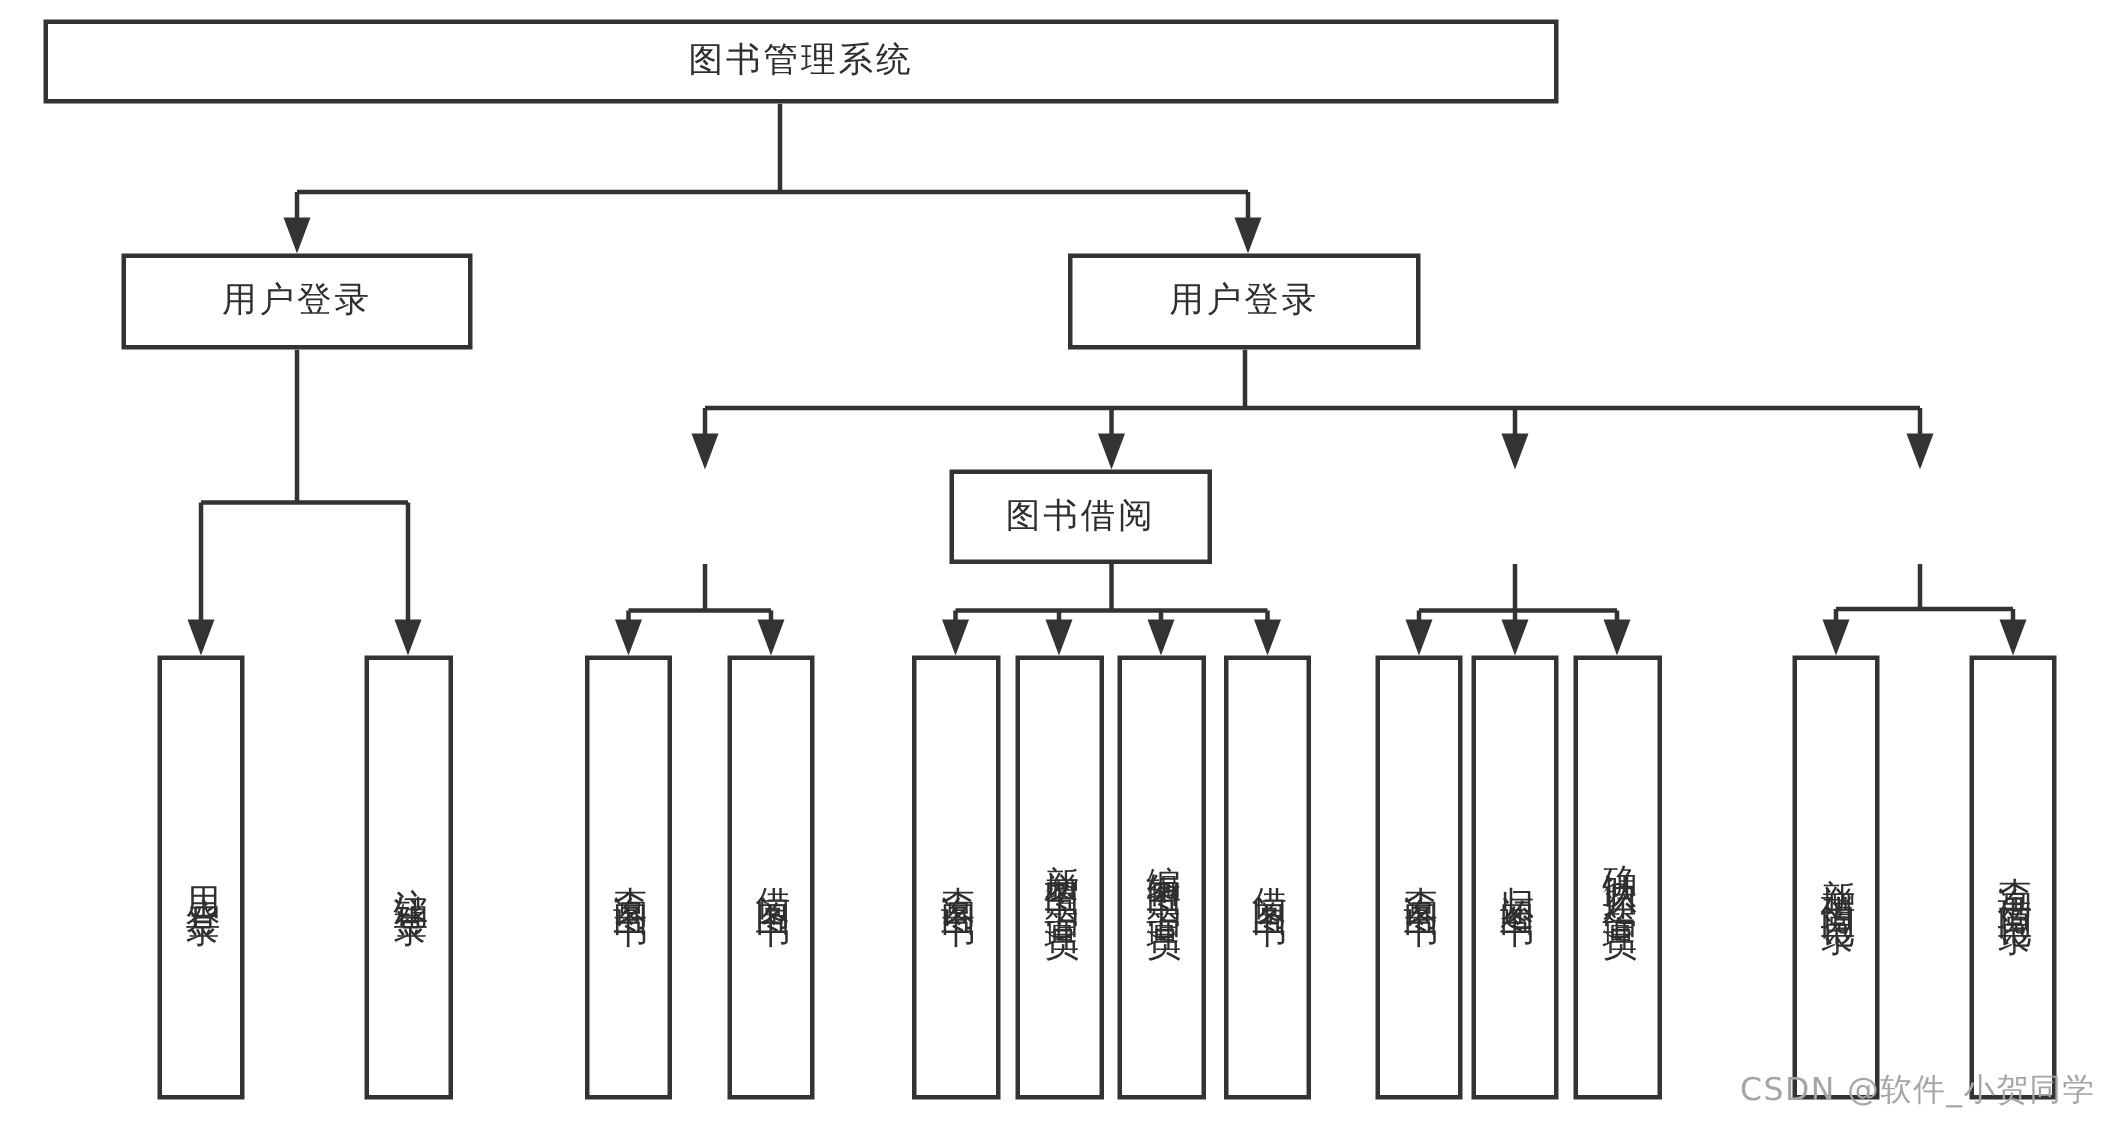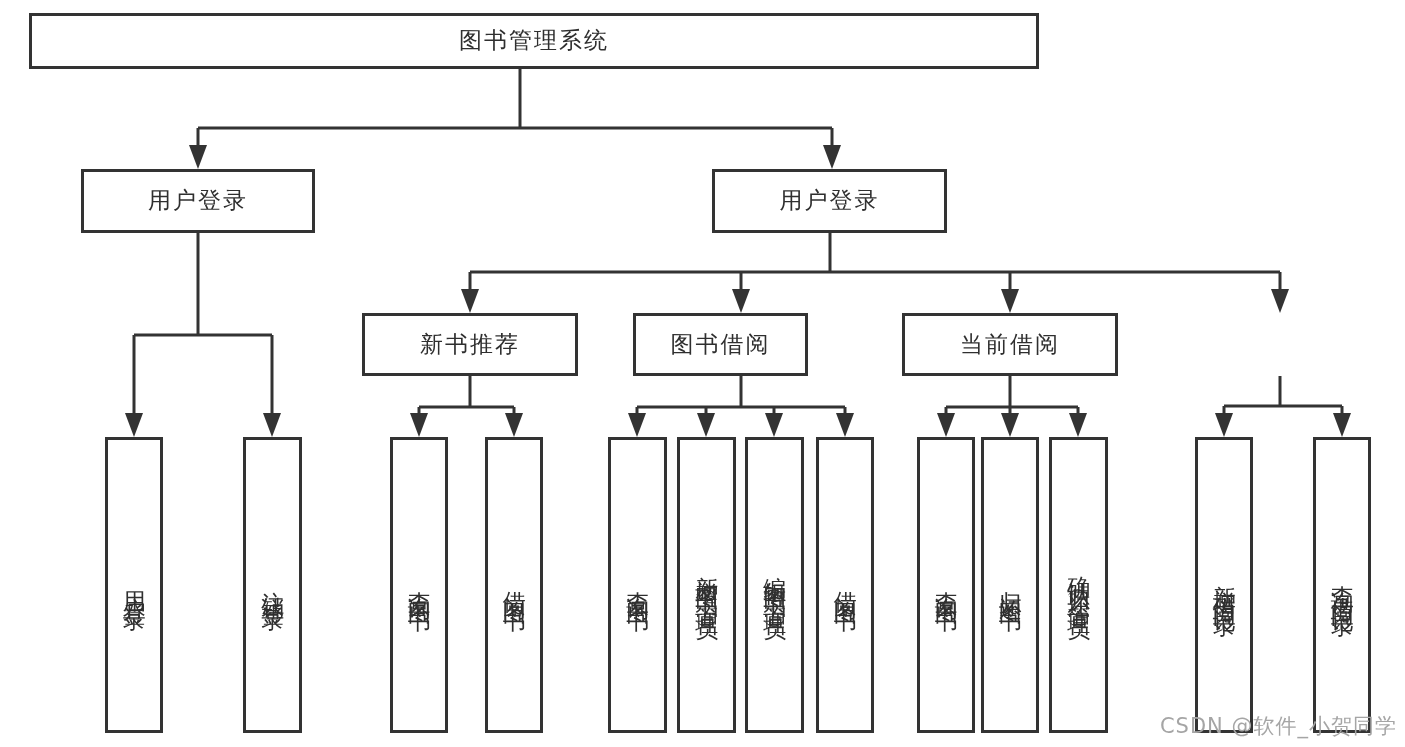--- a/index.html
+++ b/index.html
@@ -101,23 +101,21 @@
       <path class="ln" d="M1342 406 V416"></path>
       <polygon class="ar" points="1333,413 1351,413 1342,437"></polygon>
     </g>
   </svg>
 
   <div class="node" style="left:29px;top:13px;width:1010px;height:56px">图书管理系统</div>
 
   <div class="node" style="left:81px;top:169px;width:234px;height:64px">用户登录</div>
   <div class="node" style="left:712px;top:169px;width:235px;height:64px">用户登录</div>
 
-  <div class="node" style="left:362px;top:313px;width:216px;height:63px">新书推荐</div>
   <div class="node" style="left:633px;top:313px;width:175px;height:63px">图书借阅</div>
-  <div class="node" style="left:902px;top:313px;width:216px;height:63px">当前借阅</div>
 
   <div class="node vert" style="left:105px;top:437px;width:58px;height:296px">用户登录</div>
   <div class="node vert" style="left:243px;top:437px;width:59px;height:296px">注销登录</div>
 
   <div class="node vert" style="left:390px;top:437px;width:58px;height:296px">查询图书</div>
   <div class="node vert" style="left:485px;top:437px;width:58px;height:296px">借阅图书</div>
 
   <div class="node vert" style="left:608px;top:437px;width:59px;height:296px">查询图书</div>
   <div class="node vert" style="left:677px;top:437px;width:59px;height:296px">新增图书（管理员）</div>
   <div class="node vert" style="left:745px;top:437px;width:59px;height:296px">编辑图书（管理员）</div>

